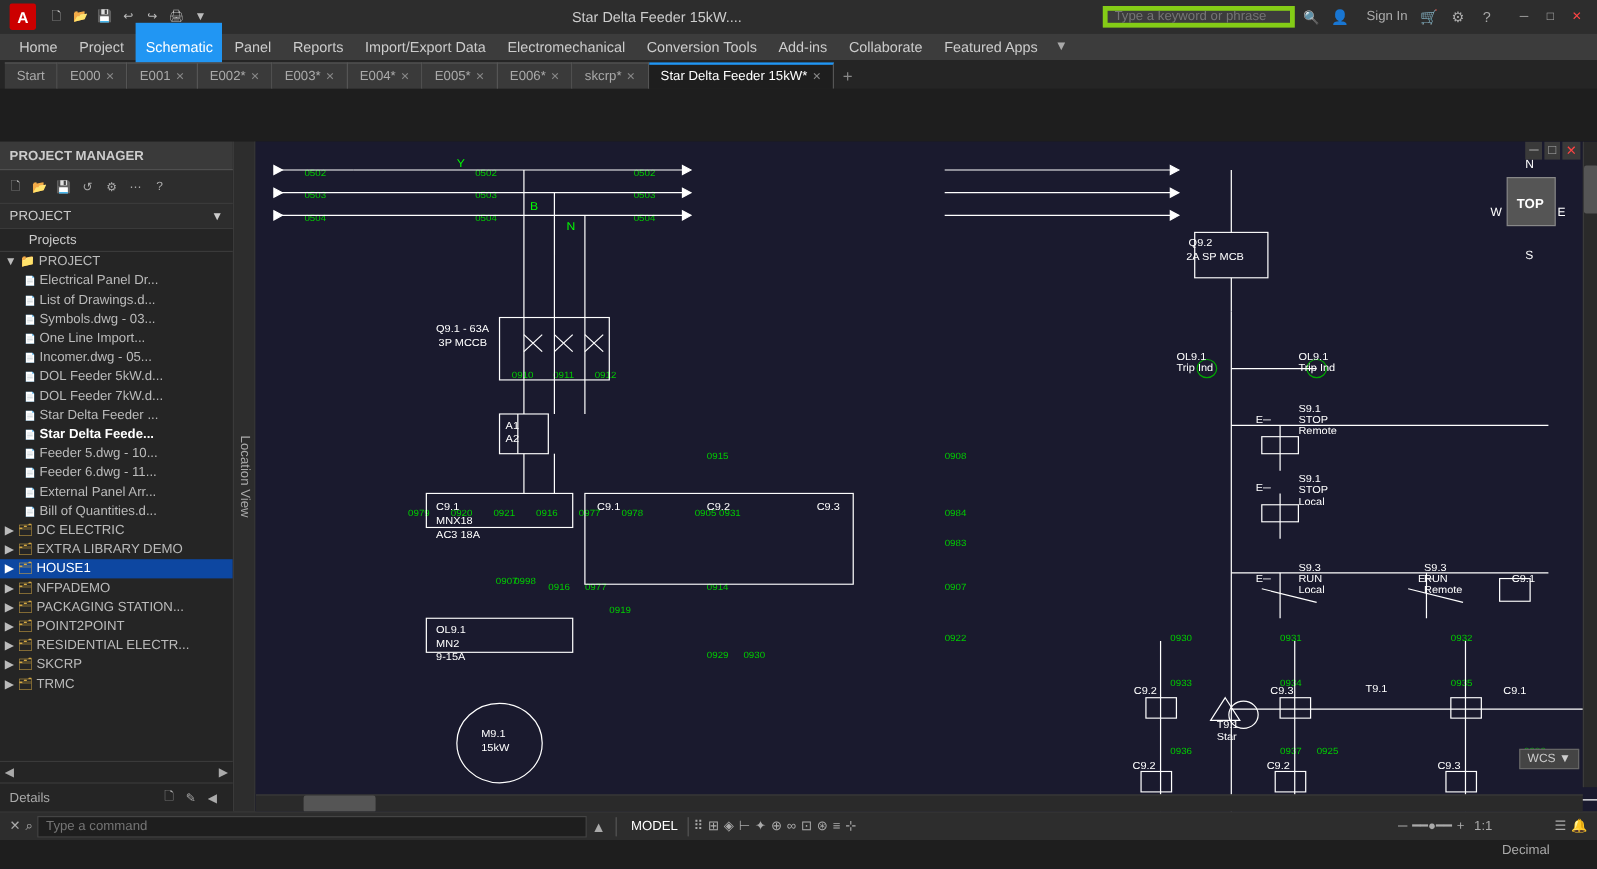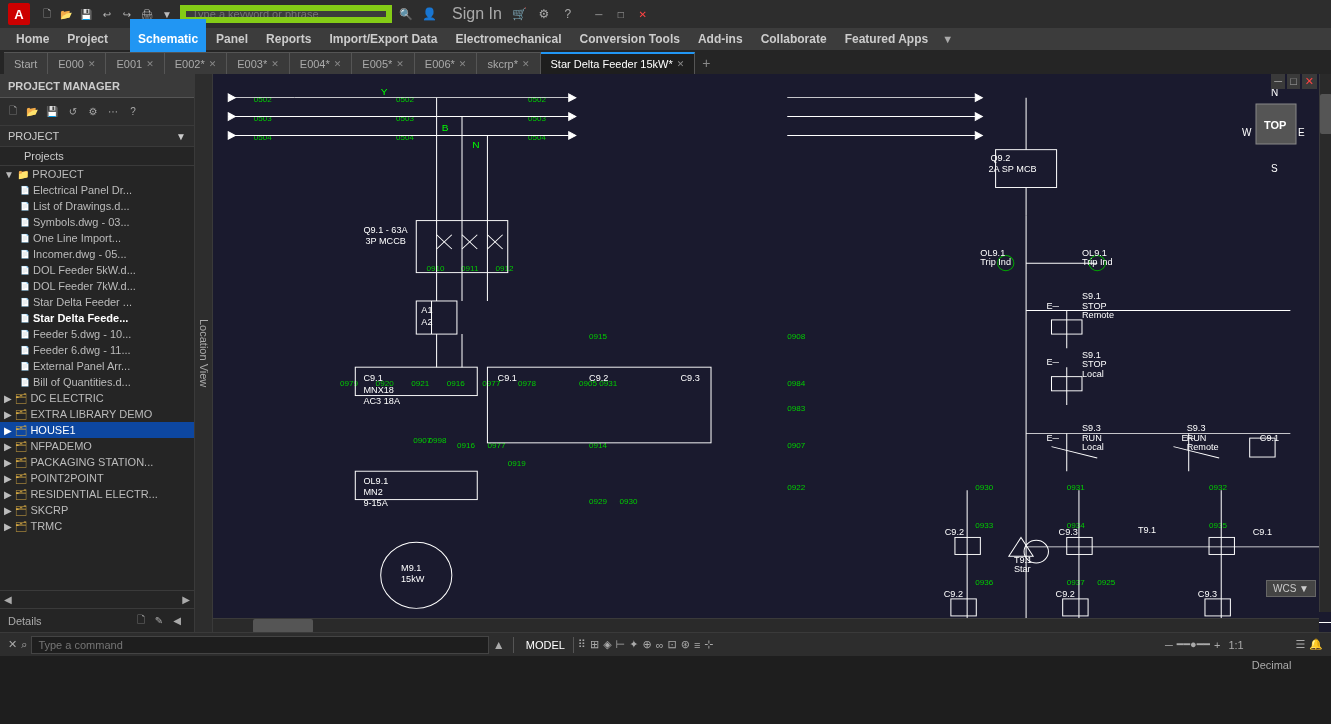--- a/index.html
+++ b/index.html
@@ -25,48 +25,48 @@
       display: flex; align-items: center; gap: 2px; margin-left: 4px;
     }
     #titlebar .qa-btn {
       width: 18px; height: 18px; display: flex; align-items: center; justify-content: center;
       color: #bbb; font-size: 10px; cursor: pointer;
     }
     #titlebar .title-text {
       flex: 1; text-align: center; color: #ccc; font-size: 12px;
     }
     #titlebar .search-box {
-      background: #3c3c3c; border: 6px solid #84cc16; color: #aaa;
-      padding: 0 6px; font-size: 11px; width: 212px; height: 18px;
+      background: #3c3c3c; border: 4px solid #84cc16; color: #aaa;
+      padding: 0 6px; font-size: 11px; width: 160px; height: 18px;
     }
     #titlebar .sign-in {
-      color: #aaa; font-size: 16px; cursor: pointer; margin-left: 8px;
+      color: #aaa; font-size: 11px; cursor: pointer; margin-left: 8px;
     }
     #titlebar .window-controls {
       display: flex; gap: 4px; margin-left: 8px;
     }
     #titlebar .win-btn {
       width: 18px; height: 18px; display: flex; align-items: center; justify-content: center;
       color: #aaa; font-size: 10px; cursor: pointer;
     }
 
     
     #menubar {
       height: 22px;
       background: #3c3c3c;
       display: flex;
       align-items: center;
       padding: 0 8px;
       gap: 2px;
     }
     .menu-item {
       padding: 2px 8px; color: #ccc; font-size: 12px; cursor: pointer;
-      height: 40px; display: flex; align-items: center; font-weight: bold;
-    }
-    .menu-item.active { background: #2196f3; color: white; margin-left: 12px; }
+      height: 40px; display: flex; align-items: center;
+    }
+    .menu-item.active { background: #2196f3; color: white; }
 
     
     #tabbar {
       height: 24px;
       background: #252525;
       display: flex;
       align-items: flex-end;
       padding: 0 4px;
       overflow: hidden;
     }
@@ -228,20 +228,21 @@
   </div>
   <div class="quick-access">
     <div class="qa-btn">🗋</div>
     <div class="qa-btn">📂</div>
     <div class="qa-btn">💾</div>
     <div class="qa-btn">↩</div>
     <div class="qa-btn">↪</div>
     <div class="qa-btn">🖨</div>
     <div class="qa-btn">▼</div>
   </div>
+  <div style="flex:1; text-align:center; font-size:12px; color:#ccc;">Star Delta Feeder 15kW....</div>
   <input class="search-box" type="text" placeholder="Type a keyword or phrase" style="">
   <div style="width:20px;height:20px;display:flex;align-items:center;justify-content:center;color:#aaa;cursor:pointer;font-size:11px;">🔍</div>
   <div style="width:20px;height:20px;display:flex;align-items:center;justify-content:center;color:#aaa;cursor:pointer;">👤</div>
   <div class="sign-in">Sign In</div>
   <div style="width:20px;height:20px;display:flex;align-items:center;justify-content:center;color:#aaa;cursor:pointer;margin-left:4px;">🛒</div>
   <div style="width:20px;height:20px;display:flex;align-items:center;justify-content:center;color:#aaa;cursor:pointer;">⚙</div>
   <div style="width:20px;height:20px;display:flex;align-items:center;justify-content:center;color:#aaa;cursor:pointer;">?</div>
   <div class="window-controls">
     <div class="win-btn">─</div>
     <div class="win-btn">□</div>
@@ -300,21 +301,21 @@
     <span>skcrp*</span>
     <span class="close-x">✕</span>
   </div>
   <div class="tab active">
     <span>Star Delta Feeder 15kW*</span>
     <span class="close-x">✕</span>
   </div>
   <div class="tab-add">+</div>
 </div>
 
-<div id="main-layout" style="display:flex;height:558px;">
+<div id="main-layout" style="display:flex;height:558px;margin-top:44px;">
 
   <div id="project-manager">
     <div id="pm-header">
       <span>PROJECT MANAGER</span>
     </div>
     <div id="pm-toolbar">
       <button class="pm-btn">🗋</button>
       <button class="pm-btn">📂</button>
       <button class="pm-btn">💾</button>
       <button class="pm-btn">↺</button>

